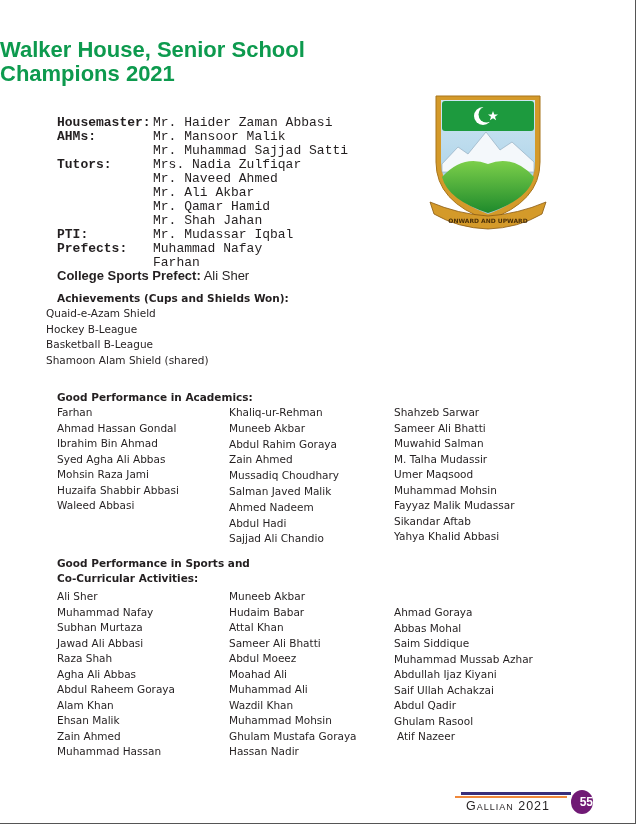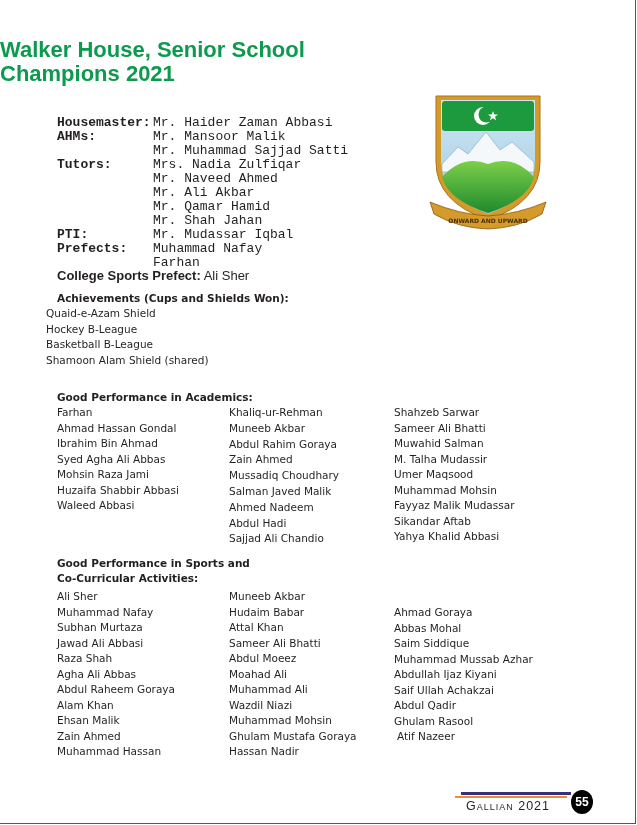--- a/index.html
+++ b/index.html
@@ -43,22 +43,22 @@
   }
   .footer-bar-orange {
     position: absolute; left: 455px; top: 796px; width: 112px; height: 2px; background: #f0883a;
   }
   .footer-text {
     position: absolute; left: 466px; top: 799px; font-size: 12.5px; letter-spacing: 1px;
     color: #231f20; font-variant: small-caps;
   }
   .page-num {
     position: absolute; left: 571px; top: 790px; width: 22px; height: 24px; border-radius: 50%;
-    background: #000000; color: #fff; font-size: 12px; font-weight: bold;
-    text-align: center; line-height: 24px;
+    background: #701a75; color: #fff; font-size: 12px; font-weight: bold;
+    text-align: right; line-height: 24px;
   }
 </style>
 </head>
 <body>
 
 <div class="page-frame"></div>
 
 <div class="title t1">Walker House, Senior School</div>
 <div class="title t2">Champions 2021</div>
 
@@ -196,21 +196,21 @@
   <li>Muhammad Hassan</li>
 </ul>
 <ul class="list" style="left:229px; top:589px;">
   <li>Muneeb Akbar</li>
   <li>Hudaim Babar</li>
   <li>Attal Khan</li>
   <li>Sameer Ali Bhatti</li>
   <li>Abdul Moeez</li>
   <li>Moahad Ali</li>
   <li>Muhammad Ali</li>
-  <li>Wazdil Niazi</li>
+  <li>Wazdil Khan</li>
   <li>Muhammad Mohsin</li>
   <li>Ghulam Mustafa Goraya</li>
   <li>Hassan Nadir</li>
 </ul>
 <ul class="list" style="left:394px; top:589px;margin-top:16px;">
   <li>Ahmad Goraya</li>
   <li>Abbas Mohal</li>
   <li>Saim Siddique</li>
   <li>Muhammad Mussab Azhar</li>
   <li>Abdullah Ijaz Kiyani</li>

